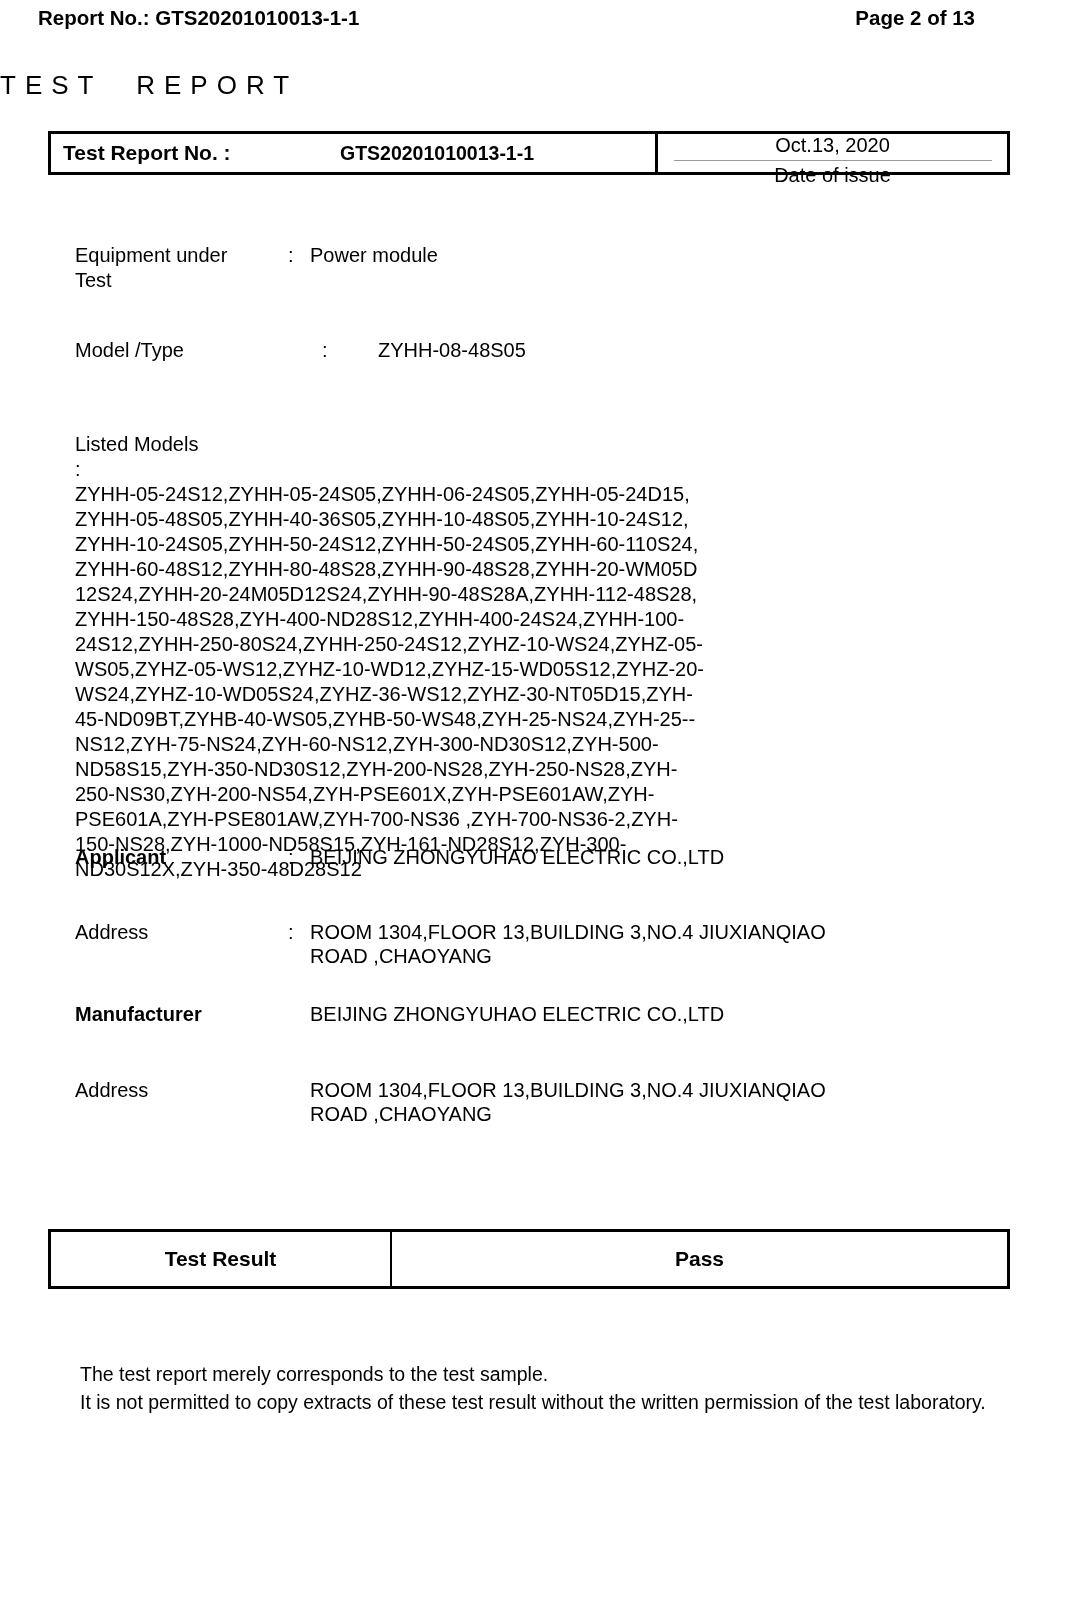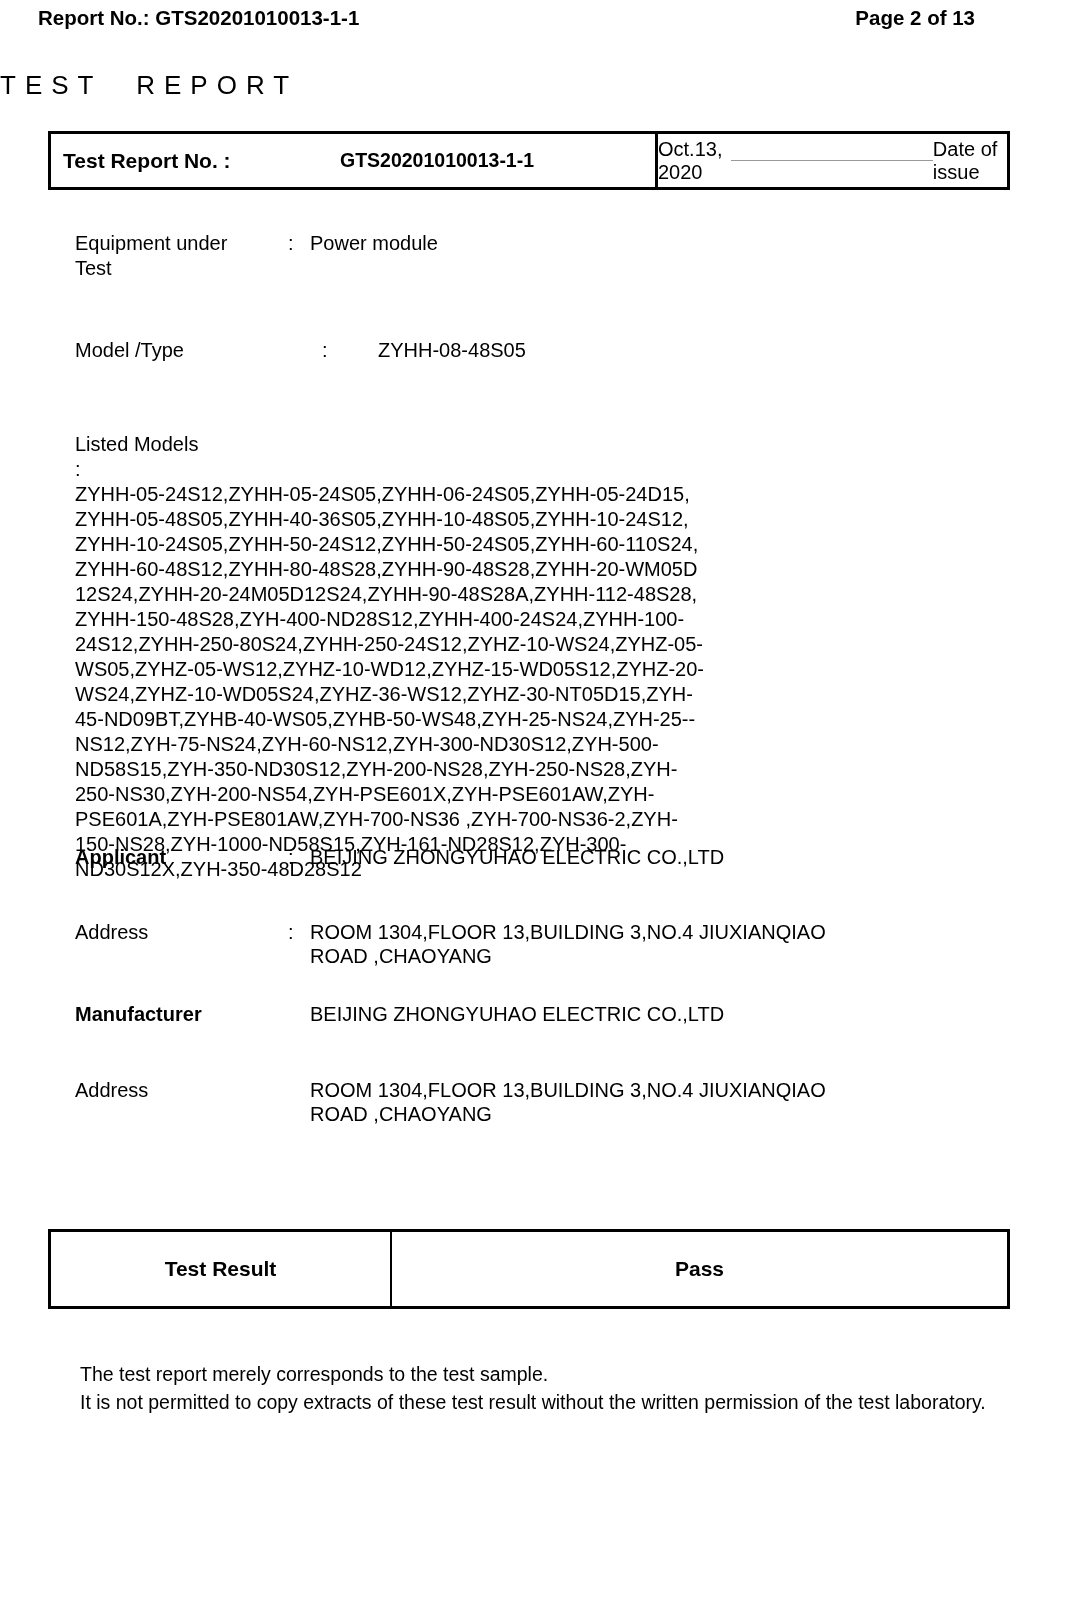--- a/index.html
+++ b/index.html
@@ -21,62 +21,62 @@
   
   .title {
     position: absolute; top: 50px; left: 0; width: 100%;
     text-align: left; font-size: 26px; font-weight: normal;
     letter-spacing: 9px; word-spacing: 18px; margin-top: 20px;
   }
 
   
   .report-box {
     position: absolute; top: 131px; left: 48px;
-    width: 962px; height: 59px; box-sizing: border-box;
+    width: 962px; height: 44px; box-sizing: border-box;
     border: 3px solid #000; display: flex;
   }
   .rb-left {
     flex: 1; display: flex; align-items: center; padding-left: 12px;
   }
   .rb-label { font-size: 21px; font-weight: bold; width: 277px; }
   .rb-number { font-size: 19.5px; font-weight: bold; }
   .rb-right {
     width: 352px; box-sizing: border-box; border-left: 3px solid #000;
-    display: flex; flex-direction: row; justify-content: space-between; align-items: center;
+    display: flex; flex-direction: column; justify-content: space-between; align-items: center;
     font-size: 20px;
   }
   .rb-sep {
     width: 318px; border: 0; border-top: 1.5px solid #9a9a9a;
     margin: 3px 0; height: 0;
   }
 
   
   .row {
     position: absolute; left: 75px;
     display: flex; align-items: flex-start;
     font-size: 20px; line-height: 25px;
   }
   .row .lbl { width: 172px; margin-right: 41px; }
   .row .colon { width: 22px; }
   .row .val { width: 682px; white-space: pre-line; }
   .bold { font-weight: bold; }
   .addr .val { line-height: 24px; }
 
-  .row-equipment    { top: 231px; }
+  .row-equipment    { top: 243px; }
   .row-model        { top: 338px; gap: 34px; }
   .row-listed       { top: 432px; flex-direction: column; }
   .row-applicant    { top: 845px; }
   .row-address1     { top: 920px; }
   .row-manufacturer { top: 1002px; }
   .row-address2     { top: 1078px; }
 
   
   .result-table {
     position: absolute; top: 1229px; left: 48px;
-    width: 962px; height: 80px; box-sizing: border-box;
+    width: 962px; height: 60px; box-sizing: border-box;
     border: 3px solid #000; display: flex;
   }
   .rt-left {
     width: 341px; box-sizing: border-box; border-right: 2px solid #000;
     display: flex; align-items: center; justify-content: center;
     font-size: 21px; font-weight: bold;
   }
   .rt-right {
     flex: 1; display: flex; align-items: center; justify-content: center;
     font-size: 21px; font-weight: bold; border-radius: 28px;

